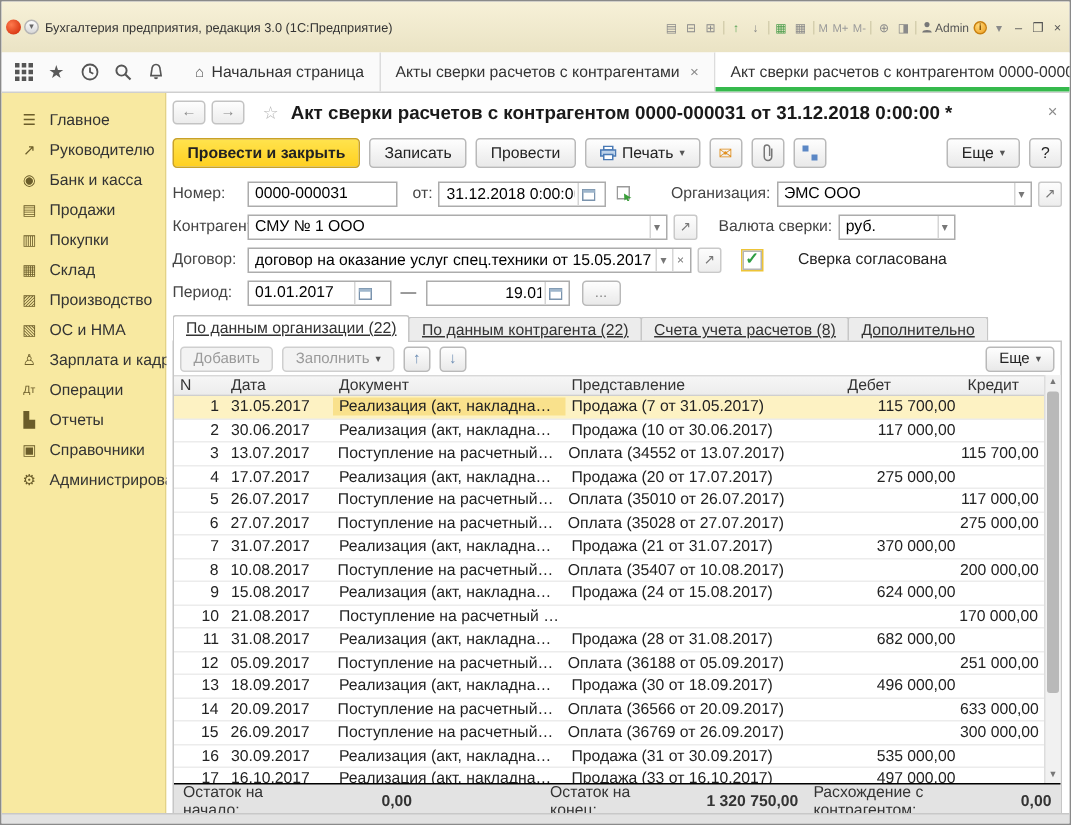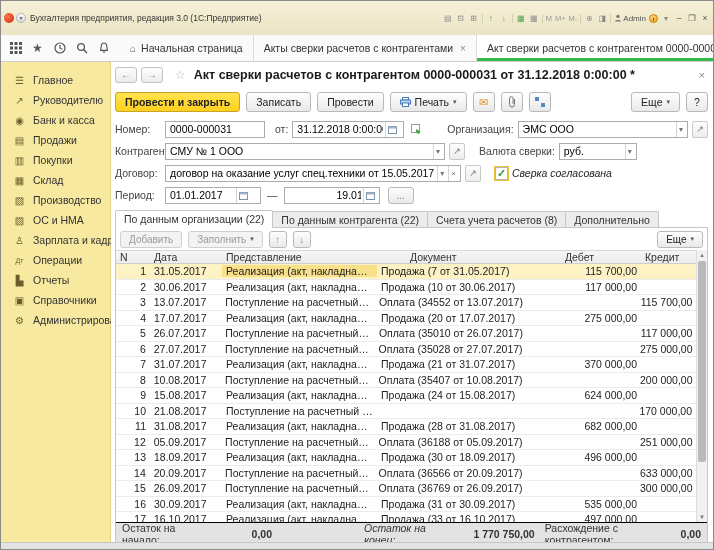--- a/index.html
+++ b/index.html
@@ -65,26 +65,26 @@
   
   .form { flex:0 0 auto; padding:2px 0 4px; }
   .frow { display:flex; align-items:center; height:22px; gap:4px; }
   .flabel { color:#444; width:46px; flex:0 0 auto; }
   .field { display:flex; align-items:center; border:1px solid #acacac; background:#fff; height:17px; padding:0 2px 0 4px; gap:2px; }
   .field input { border:none; outline:none; font:inherit; height:14px; padding:0; background:transparent; min-width:0; }
   .fbtn { color:#777; font-size:8px; padding:0 2px; border-left:1px solid #d5d5d5; height:100%; display:flex; align-items:center; }
   .linkbtn { color:#777; font-size:9px; border:1px solid #c9c9c9; border-radius:2px; background:linear-gradient(#fdfdfd,#ededed); height:17px; width:16px; display:inline-flex; align-items:center; justify-content:center; }
   .cal { display:block; }
   .chk { width:13px; height:13px; border:1px solid #b5b5b5; box-shadow:0 0 0 1px #edc437; background:#fff; color:#2f9e44; font-size:11px; line-height:11px; text-align:center; font-weight:bold; }
-  .chklabel { margin-left:0;font-style:italic; }
+  .chklabel { margin-left:20px; }
   .dash { color:#444; margin:0 2px; }
 
   
   .doc-tabs { display:flex; flex:0 0 auto; height:18px; align-items:flex-end; }
-  .dtab { border:1px solid #c6c6c6; border-bottom:none; background:#ececec; padding:2px 8px 2px; margin-right:-1px; font-size:10.5px; color:#333; border-radius:2px 2px 0 0; }
+  .dtab { border:1px solid #c6c6c6; border-bottom:none; background:#ececec; padding:2px 8px 2px; margin-right:-1px; font-size:10.5px; color:#333; border-radius:2px 2px 0 0;text-decoration:underline; }
   .dtab.active { background:#fff; position:relative; z-index:2; height:18px; }
 
   
   .panel { border:1px solid #c6c6c6; flex:0 0 auto; display:flex; flex-direction:column; background:#fff; margin-top:-1px; }
   .grid-toolbar { height:22px; display:flex; align-items:center; gap:6px; padding:2px 4px; }
   .btn.small { height:17px; padding:0 8px; font-size:10px; }
   .mini { width:17px; padding:0; justify-content:center; color:#6f8fb5; }
 
   .gtable { flex:0 0 auto; display:flex; }
   .gcols { flex:1 1 auto; min-width:0; }
@@ -100,21 +100,21 @@
   .trow.sel .td.c2 { background:#f9e18c; }
   .vsb { width:11px; flex:0 0 auto; background:#f1f1f1; border-left:1px solid #ddd; position:relative; }
   .vsb .sa { position:absolute; left:0; right:0; height:10px; color:#777; font-size:6px; text-align:center; line-height:10px; }
   .sa.up{top:0;} .sa.dn{bottom:0;}
   .thumb { position:absolute; left:1px; right:1px; top:11px; height:74%; background:#b9b9b9; border-radius:2px; }
 
   
   .totals { height:22px; background:#e3e3e3; border-top:1px solid #000000; display:flex; align-items:center; padding:0 6px; color:#333; }
   .tval { font-weight:bold; text-align:right; }
   .tv1 { width:66px; } .tv2 { width:86px; } .tv3 { flex:1 1 auto; }
-  .tl2 { margin-left:92px;font-style:italic; } .tl3 { margin-left:10px; }
+  .tl2 { margin-left:92px; } .tl3 { margin-left:10px; }
 
   
   .footer-fields { height:26px; display:flex; align-items:center; gap:5px; margin-top:4px; flex:0 0 auto; }
   .ff-label { color:#444; }
   .comment-field { width:228px; }
   .resp-field { width:200px;font-style:italic; }
 
   .statusbar { height:7px; background:#e2e2e2; border-top:1px solid #c8c8c8; flex:0 0 auto; }
 </style>
 </head>
@@ -407,22 +407,22 @@
           <span class="btn small">
               <span>Еще</span>
               <span class="arr">▾</span>
             </span>
         </div>
         <div class="gtable">
           <div class="gcols">
             <div class="thead" id="thead">
                 <div class="th c0">N</div>
                 <div class="th c1">Дата</div>
+                <div class="th c2">Документ</div>
                 <div class="th c3">Представление</div>
-                <div class="th c2">Документ</div>
                 <div class="th c4">Дебет</div>
                 <div class="th c5">Кредит</div>
               </div>
             <div class="tbody" id="tbody">
                 <div class="trow sel">
                   <div class="td c0">1</div>
                   <div class="td c1">31.05.2017</div>
                   <div class="td c2">Реализация (акт, накладная) 0000-0000...</div>
                   <div class="td c3">Продажа (7 от 31.05.2017)</div>
                   <div class="td c4">115 700,00</div>
@@ -560,21 +560,21 @@
           <div class="vsb">
             <span class="sa up">▲</span>
             <span class="thumb"></span>
             <span class="sa dn">▼</span>
           </div>
         </div>
         <div class="totals">
           <span>Остаток на начало:</span>
           <span class="tval tv1">0,00</span>
           <span class="tl2">Остаток на конец:</span>
-          <span class="tval tv2">1 770 750,00</span>
+          <span class="tval tv2">1 320 750,00</span>
           <span class="tl3">Расхождение с контрагентом:</span>
           <span class="tval tv3">0,00</span>
         </div>
       </div>
 
       <div class="footer-fields">
         <span class="ff-label">Комментарий:</span>
         <span class="field comment-field">
             <input style="flex: 1 1 0%;" value="">
           </span>

